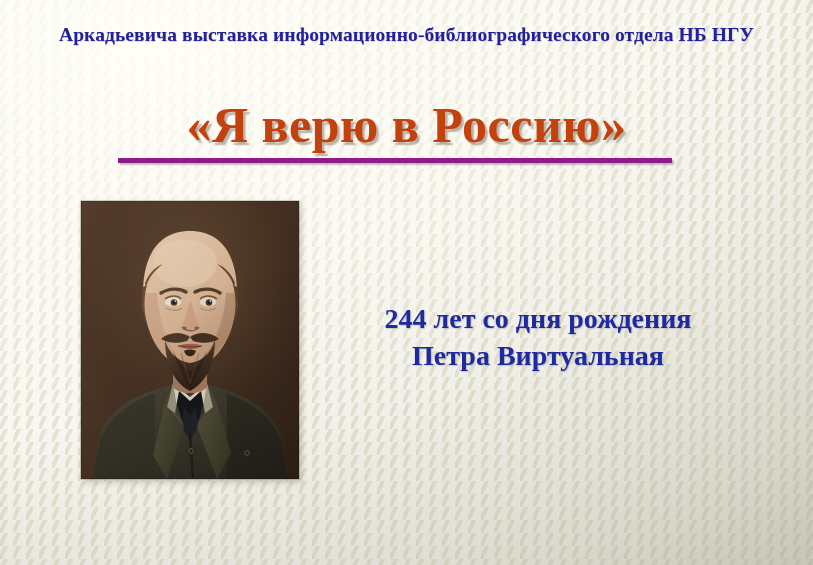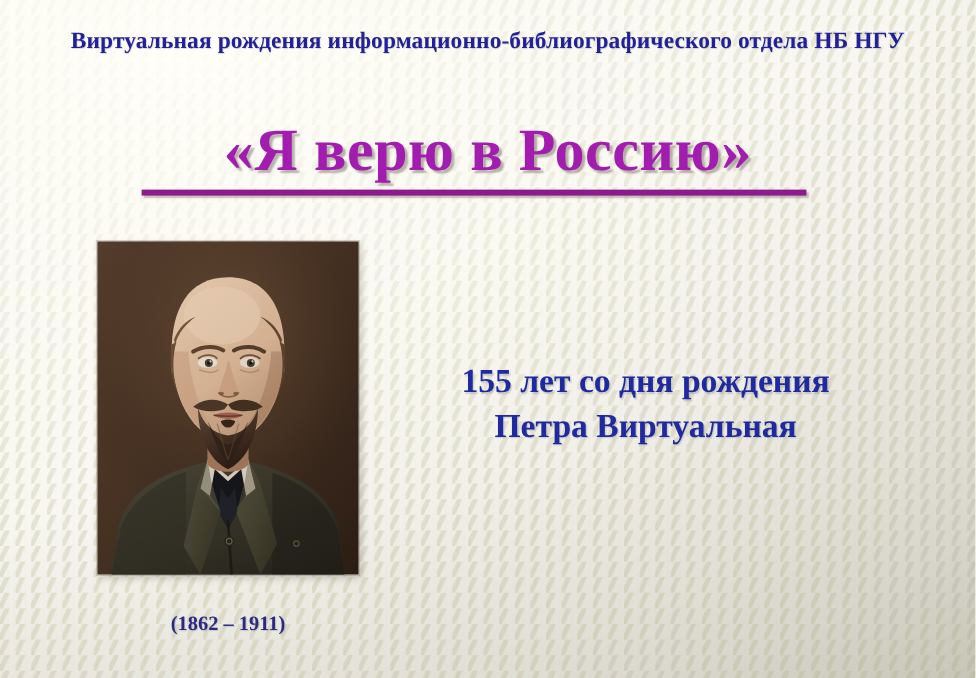--- a/index.html
+++ b/index.html
@@ -78,21 +78,21 @@
     position: absolute;
     top: 99px;
     left: 0;
     width: 813px;
     text-align: center;
   }
   #main-title {
     display: inline-block;
     font-size: 50px;
     font-weight: bold;
-    color: #a21caf;
+    color: #c2410c;
     line-height: 1.06;
     letter-spacing: 0.5px;
     white-space: nowrap;
     text-shadow: 2.5px 2.5px 1.5px rgba(128,118,110,0.55);
     padding: 0 10px 4px 10px;
   }
   #title-underline {
     position: absolute;
     top: 158px;
     left: 118px;
@@ -147,21 +147,21 @@
 </style>
 </head>
 <body>
 
 <div id="slide">
 
   <div class="bg-base"></div>
   <div class="bg-tone"></div>
   <div class="bg-vignette"></div>
 
-  <div id="header-line">Виртуальная рождения информационно-библиографического отдела НБ НГУ</div>
+  <div id="header-line">Аркадьевича выставка информационно-библиографического отдела НБ НГУ</div>
 
   <div id="title-wrap">
     <span id="main-title">«Я верю в Россию»</span>
   </div>
   <div id="title-underline"></div>
 
   <div id="portrait-frame">
     <svg width="218" height="278" viewBox="0 0 218 278">
       <defs>
         <linearGradient id="backdropG" x1="0" y1="0" x2="1" y2="1">
@@ -288,19 +288,18 @@
       <path d="M118 152 C114 165 112 174 109 182" stroke="#6b5139" stroke-width="1.1" fill="none" opacity="0.4"></path>
 
       <path d="M103 150 C106 148 112 148 115 150 C113 157 105 157 103 150 Z" fill="#372519"></path>
 
       <rect x="0" y="0" width="218" height="278" fill="#3a2a1c" opacity="0.06"></rect>
       <rect x="0" y="0" width="218" height="278" fill="none" stroke="rgba(0,0,0,0.25)" stroke-width="1"></rect>
     </svg>
   </div>
 
   <div id="subject-block">
-    <span class="ln">155 лет со дня рождения</span>
+    <span class="ln">244 лет со дня рождения</span>
     <span class="ln">Петра Виртуальная</span>
   </div>
 
-  <div id="life-dates">(1862 – 1911)</div>
 
 </div>
 
 </body></html>

